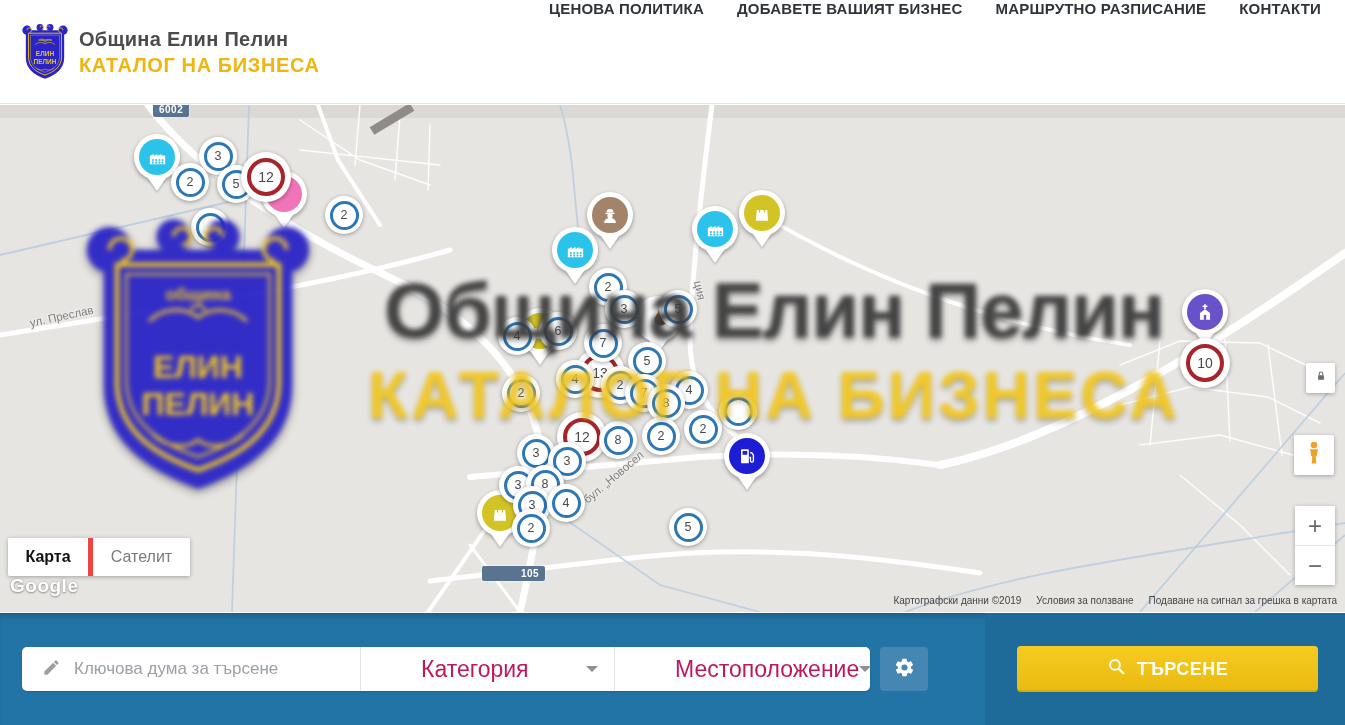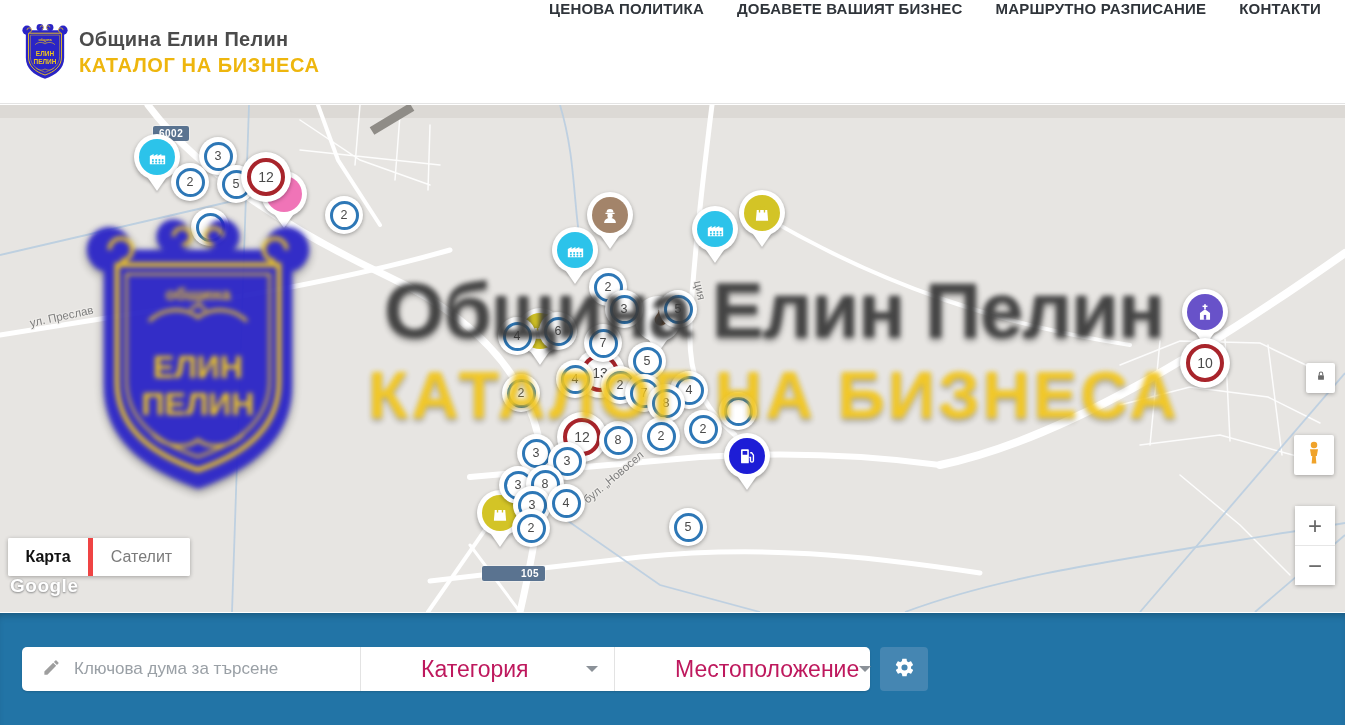--- a/index.html
+++ b/index.html
@@ -168,21 +168,21 @@
         <path d="M0 150 L 250 92"></path>
         <path d="M560 0 C 578 60, 572 110, 585 165"></path>
         <path d="M905 507 C 1010 468, 1120 455, 1345 418"></path>
         <path d="M1345 268 L 1140 507"></path>
         <path d="M1345 430 L 1255 507"></path>
         <path d="M545 400 L 660 480 L 760 507"></path>
       </g>
     </svg>
 
     <div id="badges-layer">
-        <div class="road-badge" style="left: 153px; top: -3px; margin-top: 24px;">6002</div>
+        <div class="road-badge" style="left: 153px; top: -3px;">6002</div>
         <div class="road-badge" style="left: 482px; top: 461px; padding-left: 39px;">105</div>
       </div>
     <div id="labels-layer">
         <div class="street-label" style="left: 30px; top: 212px; transform: rotate(-12deg); transform-origin: left center;">ул. Преслав</div>
         <div class="street-label" style="left: 585px; top: 390px; transform: rotate(-40deg); transform-origin: left center;">бул. „Новосел</div>
         <div class="street-label" style="left: 698px; top: 170px; transform: rotate(78deg); transform-origin: left center;">ция</div>
       </div>
     <div class="pins-layer" id="pins-layer">
         <div class="pin" style="left: 517px; top: 203px;">
           <div class="pin-in" style="background: rgb(211, 196, 38);">
@@ -415,20 +415,25 @@
       <div class="wm-subtitle">КАТАЛОГ НА БИЗНЕСА</div>
     </div>
 
     <div class="maptype">
       <button class="maptype-btn active">Карта</button>
       <button class="maptype-btn inactive">Сателит</button>
     </div>
 
     <div class="google-logo">Google</div>
 
+    <div class="attribution">
+      <span>Картографски данни ©2019</span>
+      <span class="attr-link">Условия за ползване</span>
+      <span class="attr-link">Подаване на сигнал за грешка в картата</span>
+    </div>
 
     <div class="ctl lock-btn">
       <span>
         <svg viewBox="0 0 24 24" width="14" height="14">
             <rect x="7" y="10.5" width="10" height="8" rx="1" fill="#6b6b6b"></rect>
             <path d="M9 10.5V8a3 3 0 0 1 6 0v2.5" fill="none" stroke="#6b6b6b" stroke-width="1.8"></path>
           </svg>
       </span>
     </div>
 
@@ -441,20 +446,31 @@
       </span>
     </div>
 
     <div class="zoomctl">
       <button class="zoom-btn">+</button>
       <button class="zoom-btn">−</button>
     </div>
   </div>
 
   <div class="bar">
+    <div class="bar-right">
+      <button class="search-btn">
+        <span>
+          <svg viewBox="0 0 24 24" width="19" height="19">
+              <circle cx="10" cy="10" r="6.2" fill="none" stroke="#fff" stroke-width="2.6"></circle>
+              <path d="M14.8 14.8 L20.5 20.5" stroke="#fff" stroke-width="3" stroke-linecap="round"></path>
+            </svg>
+        </span>
+        <span>ТЪРСЕНЕ</span>
+      </button>
+    </div>
 
     <div class="search-box">
       <div class="sb-section sb-keyword">
         <span>
           <svg viewBox="0 0 24 24" width="19" height="19" fill="#9e9e9e">
               <path d="M3 17.2V21h3.8L17.9 9.9l-3.8-3.8L3 17.2zM20.7 7.1a1 1 0 0 0 0-1.4l-2.4-2.4a1 1 0 0 0-1.4 0l-1.8 1.8 3.8 3.8 1.8-1.8z"></path>
             </svg>
         </span>
         <input type="text" placeholder="Ключова дума за търсене" style="">
       </div>

